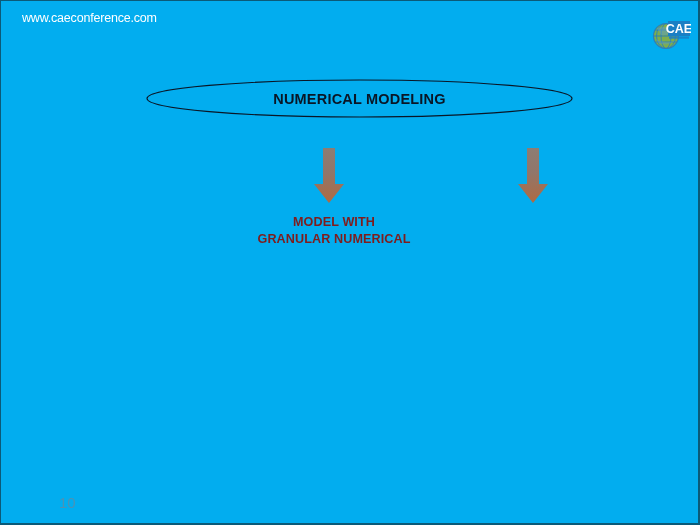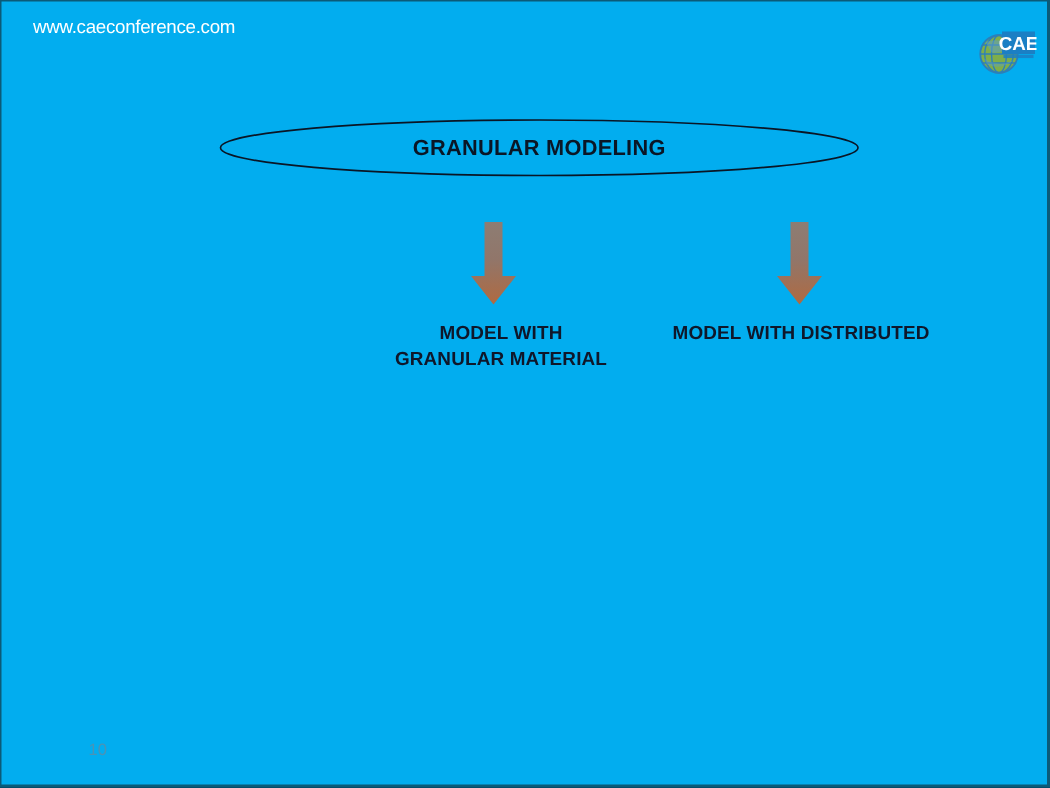--- a/index.html
+++ b/index.html
@@ -74,37 +74,37 @@
     height: 56px;
   }
   .arrow svg { display:block; }
   #arrow-left  { left: 311px; top: 147px; }
   #arrow-right { left: 515px; top: 147px; }
 
   
   .node-label {
     position: absolute;
     text-align: center;
-    color: #0f172a;
+    color: #7f1d1d;
     font-size: 12.6px;
     font-weight: bold;
     line-height: 17px;
     letter-spacing: 0.1px;
   }
   #label-granular   { left: 233px; top: 213px; width: 200px; }
   #label-distributed{ left: 437px; top: 213px; width: 192px; }
   .node-label .ln { display: block; }
 
   
   #page-number {
     position: absolute;
     left: 58px;
     top: 493px;
     color: #4b93b5;
-    font-size: 11px;
+    font-size: 15px;
     font-weight: 400;
   }
 </style>
 </head>
 <body>
 
 <div id="slide">
 
   <div id="site-url">www.caeconference.com</div>
 
@@ -124,21 +124,21 @@
       <text x="32" y="14" font-family="'Liberation Sans', sans-serif" font-size="12.5" font-weight="bold" fill="#ffffff" text-anchor="middle">CAE</text>
       <rect x="22" y="17.5" width="20" height="2.2" fill="#1b7fc4" opacity="0.85"></rect>
     </svg>
   </div>
 
   <div id="ellipse-shape">
     <svg width="427" height="39" viewBox="0 0 427 39" xmlns="http://www.w3.org/2000/svg">
       <ellipse cx="213.5" cy="19.5" rx="212.5" ry="18.5" fill="#02ADEF" stroke="#0a1626" stroke-width="1.1"></ellipse>
     </svg>
   </div>
-  <div id="ellipse-title">GRANULAR MODELING</div>
+  <div id="ellipse-title">NUMERICAL MODELING</div>
 
   <div class="arrow" id="arrow-left">
     <svg width="34" height="56" viewBox="0 0 34 56" xmlns="http://www.w3.org/2000/svg">
       <defs>
         <linearGradient id="arrGradA" x1="0" y1="0" x2="0" y2="1">
           <stop offset="0%" stop-color="#8d7d73"></stop>
           <stop offset="45%" stop-color="#91766a"></stop>
           <stop offset="100%" stop-color="#b06a41"></stop>
         </linearGradient>
       </defs>
@@ -154,22 +154,21 @@
           <stop offset="45%" stop-color="#91766a"></stop>
           <stop offset="100%" stop-color="#b06a41"></stop>
         </linearGradient>
       </defs>
       <polygon points="11,0 23,0 23,36 32,36 17,55 2,36 11,36" fill="url(#arrGradB)"></polygon>
     </svg>
   </div>
 
   <div class="node-label" id="label-granular">
     <span class="ln">MODEL WITH</span>
-    <span class="ln">GRANULAR MATERIAL</span>
+    <span class="ln">GRANULAR NUMERICAL</span>
   </div>
 
   <div class="node-label" id="label-distributed">
-    <span class="ln">MODEL WITH DISTRIBUTED</span>
   </div>
 
   <div id="page-number">10</div>
 
 </div>
 
 </body></html>

